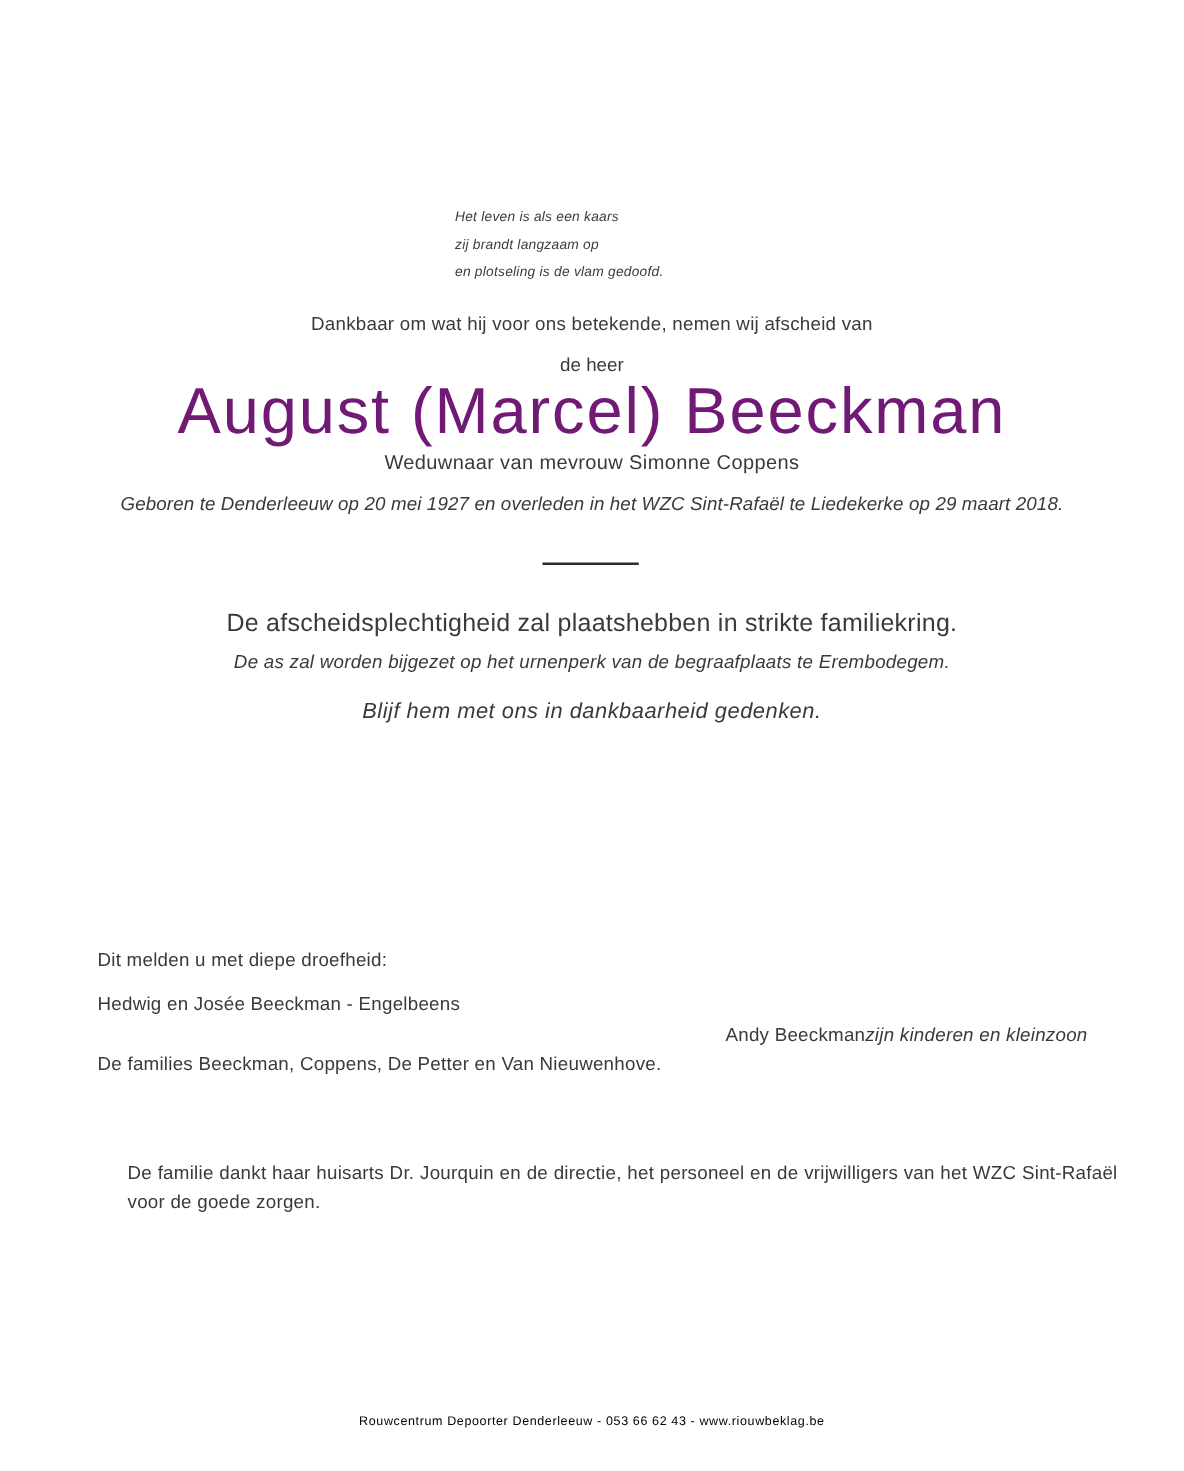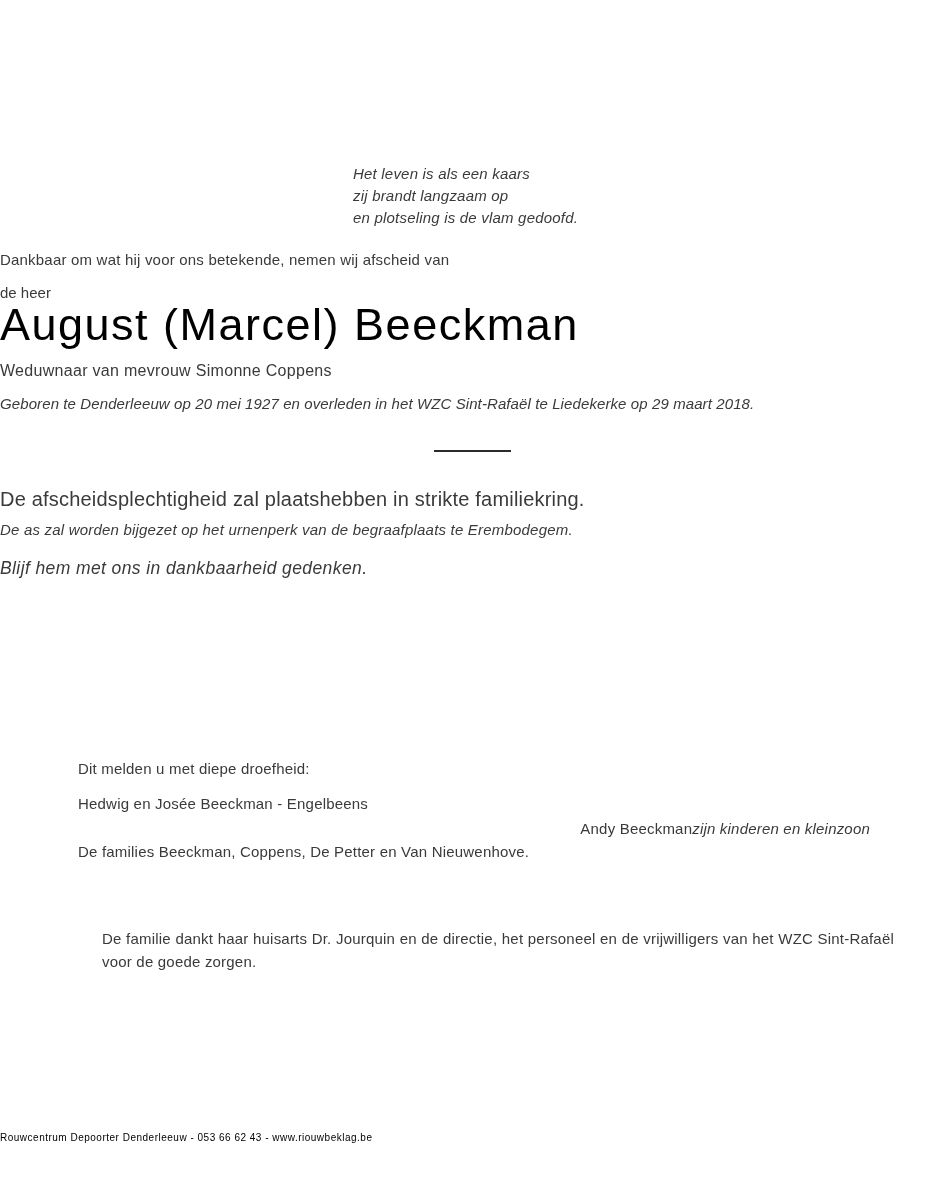--- a/index.html
+++ b/index.html
@@ -23,49 +23,49 @@
     width: 947px;
     height: 1177px;
     background: #ffffff;
   }
 
   .abs { position: absolute; }
 
   .centered {
     left: 0;
     width: 947px;
-    text-align: left;
+    text-align: center;
   }
 
   .poem {
-    left: 353px;
+    left: 364px;
     top: 163px;
     font-style: italic;
-    font-size: 15px;
+    font-size: 11px;
     line-height: 22px;
     letter-spacing: 0.2px;
   }
 
   .dedication {
     top: 251px;
     font-size: 15px;
     letter-spacing: 0.2px;
   }
 
   .salutation {
     top: 284px;
     font-size: 15px;
   }
 
   .deceased-name {
     top: 299px;
-    font-size: 45px;
+    font-size: 52px;
     font-weight: 300;
     letter-spacing: 1.5px;
-    color: #000000;
+    color: #701a75;
   }
 
   .widower {
     top: 362px;
     font-size: 16px;
     letter-spacing: 0.3px;
   }
 
   .life-dates {
     top: 395px;

